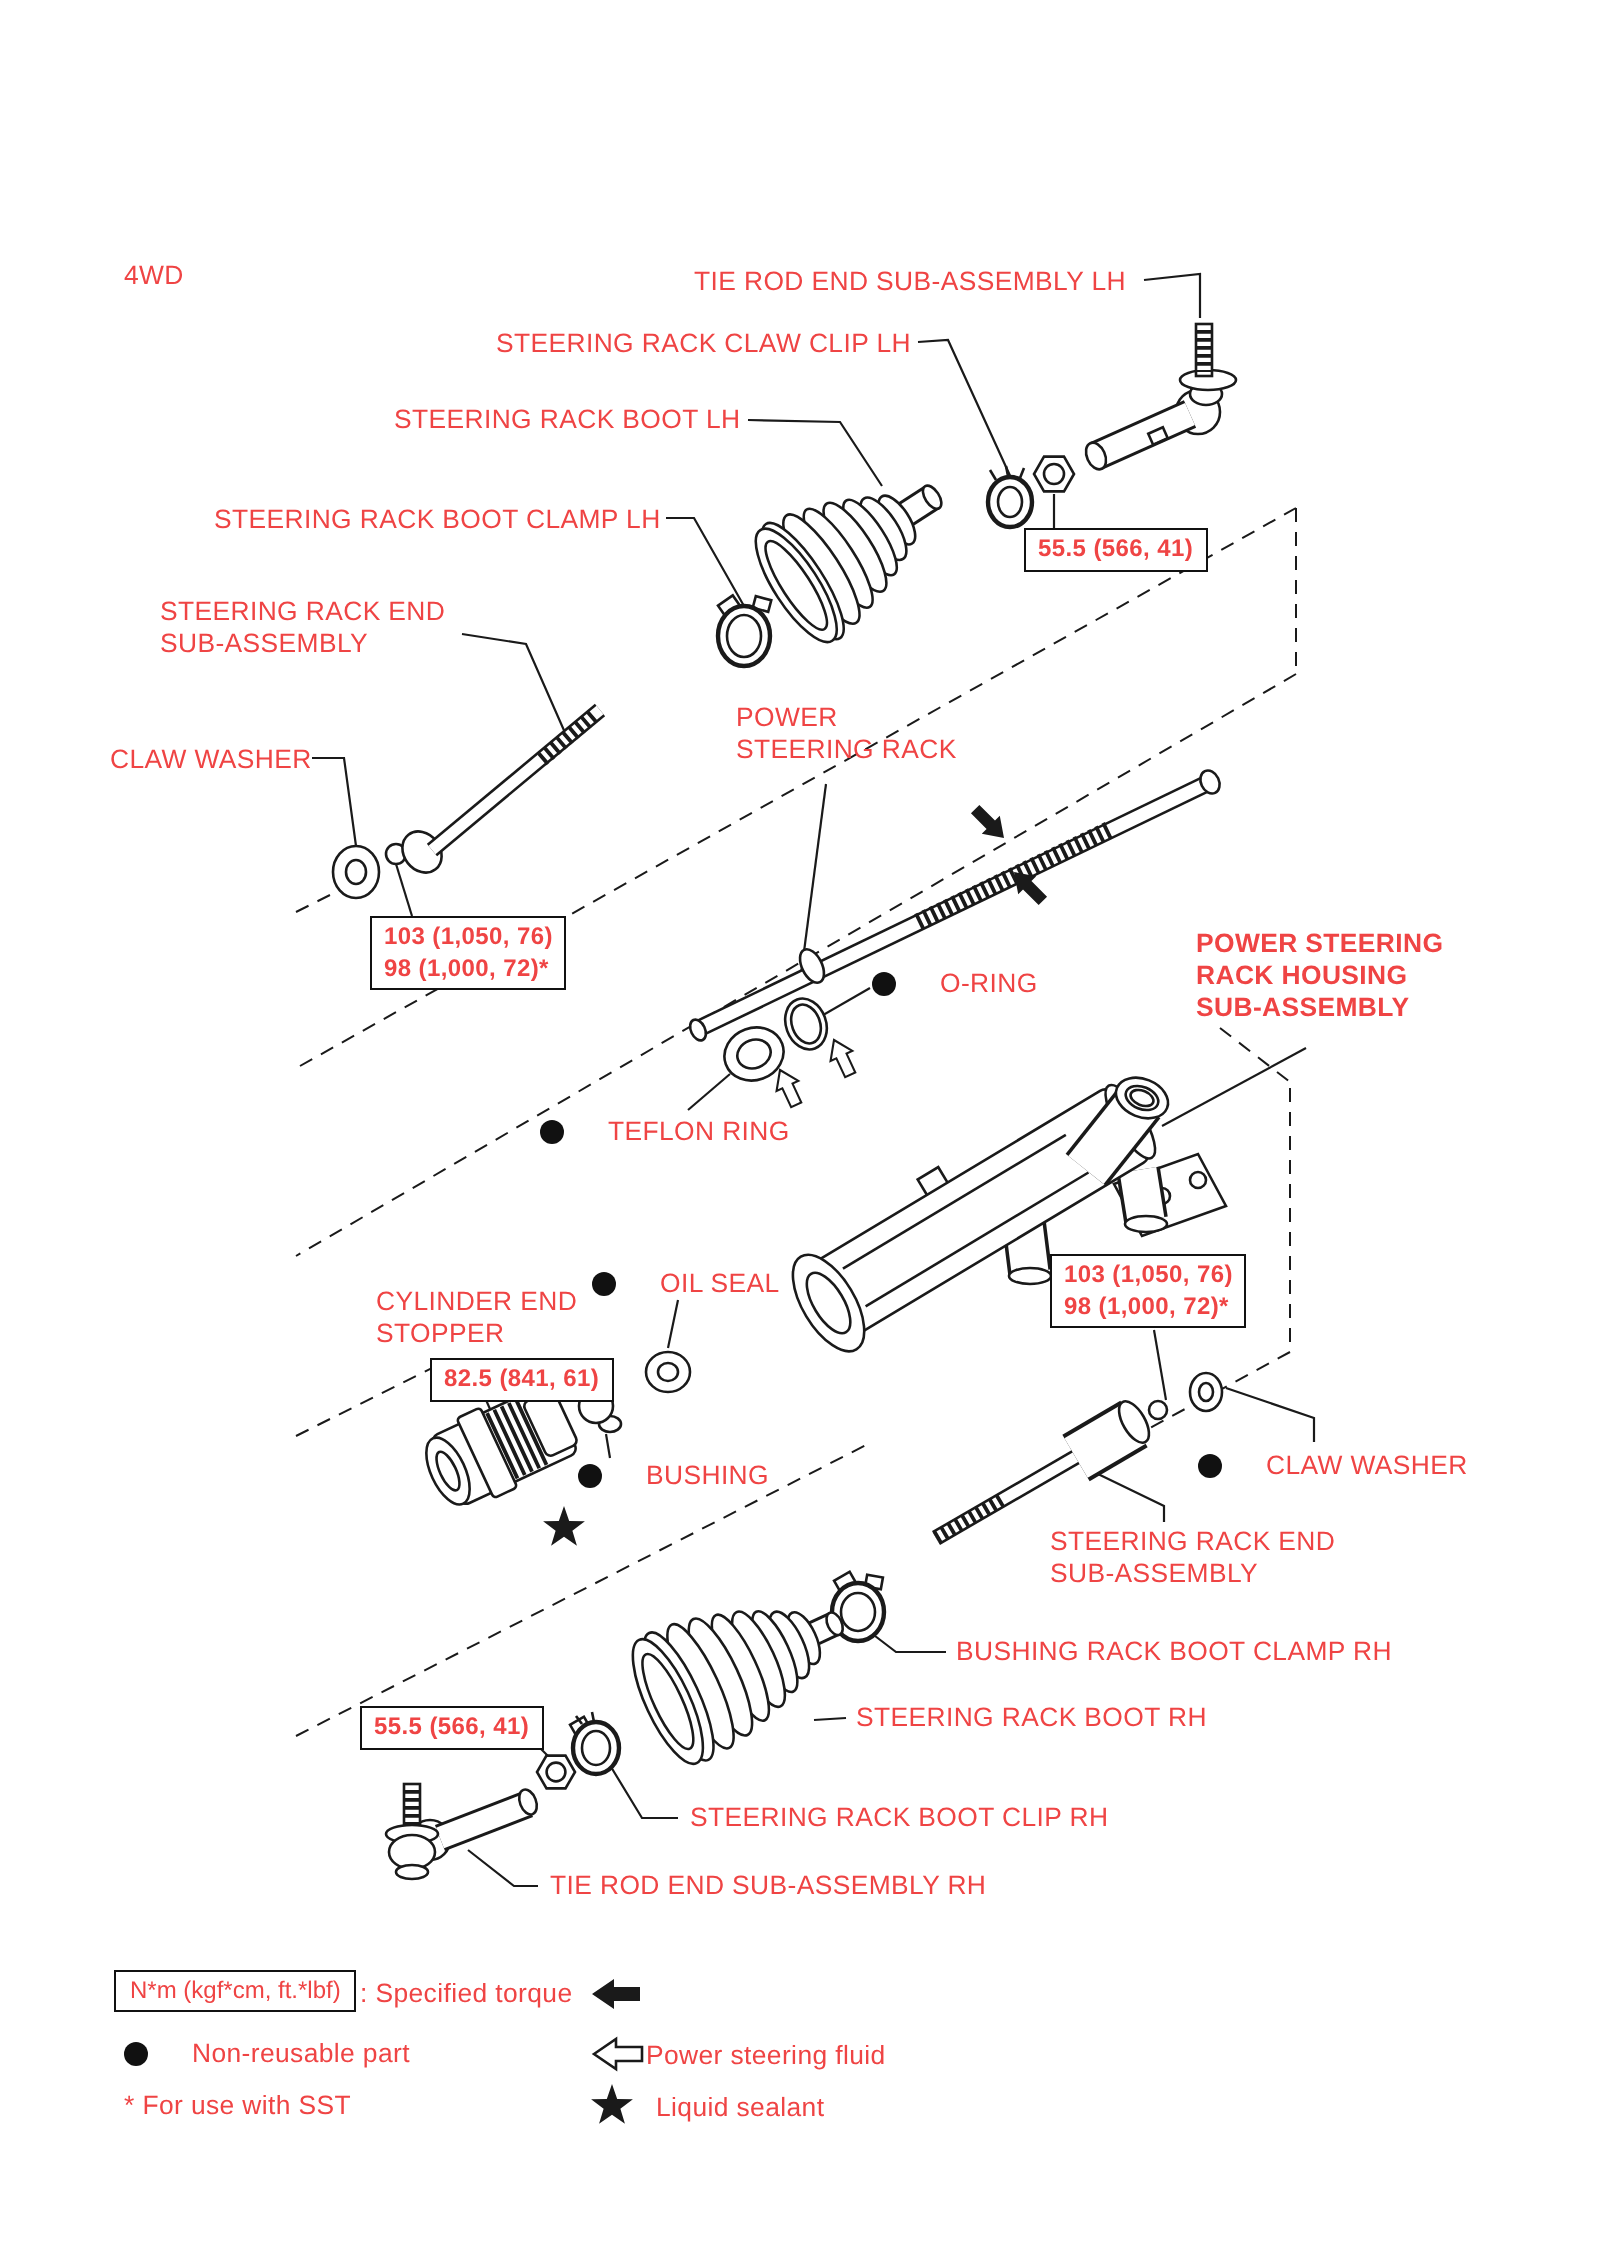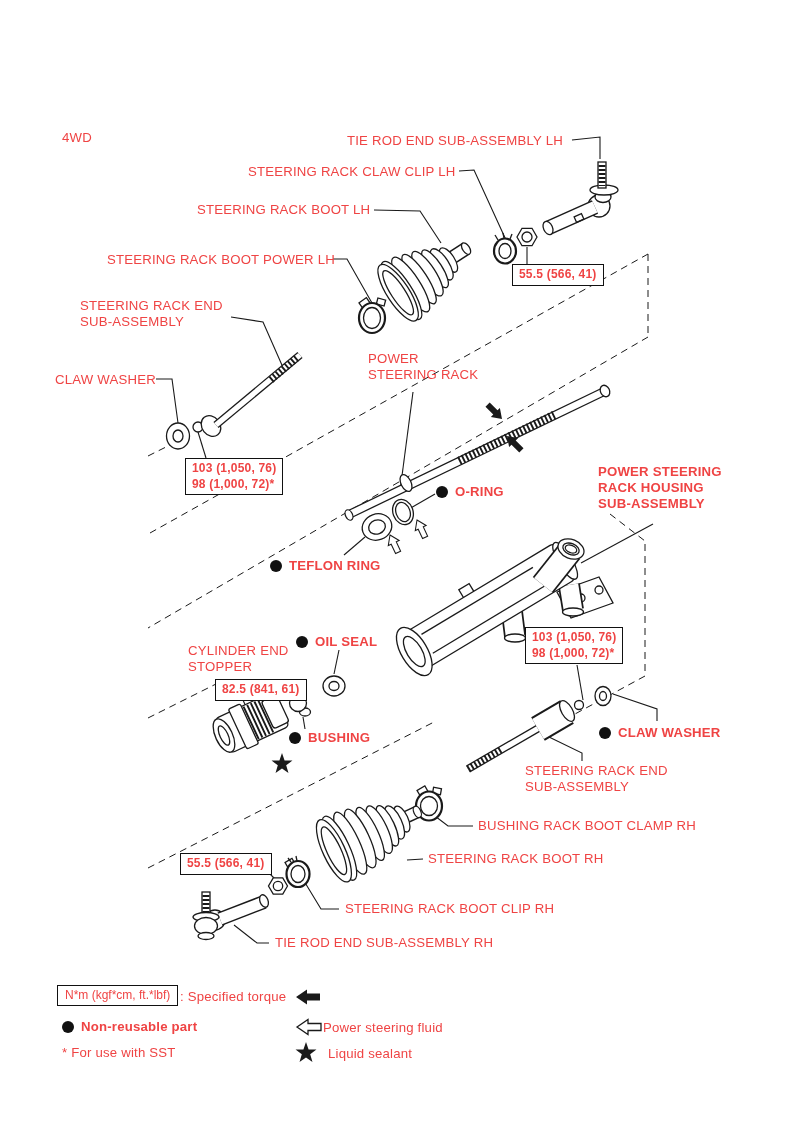--- a/index.html
+++ b/index.html
@@ -4,21 +4,21 @@
 <style>
   html,body { margin:0; padding:0; background:#fff; }
   .page {
     position:relative; width:800px; height:1132px; background:#ffffff;
     font-family:"Liberation Sans", sans-serif; color:#ef4444; overflow:hidden;
   }
   .lbl {
     position:absolute; font-size:13.2px; line-height:16px;
     white-space:pre-line; letter-spacing:.2px;
   }
-  .dotlbl { display:flex; align-items:center; gap:7px;font-weight:bold; }
+  .dotlbl { display:flex; align-items:center; gap:22px; }
   .dot { width:12px; height:12px; border-radius:50%; background:#111; flex:0 0 auto; }
   .tbox {
     position:absolute; border:1.7px solid #111; background:#fff;
     font-size:12px; font-weight:bold; line-height:15.5px; padding:2px 6px;
     white-space:pre-line; letter-spacing:.2px;
   }
   .legend-unit-box {
     position:absolute; border:1.4px solid #111; background:#fff;
     font-size:12px; padding:2px 7px; line-height:15px;
   }
@@ -287,21 +287,21 @@
     </g>
     <g transform="translate(306,1053)">
       <path class="blk" d="M0,-11 L2.59,-3.56 L10.46,-3.40 L4.19,1.36 L6.47,8.90 L0,4.4 L-6.47,8.90 L-4.19,1.36 L-10.46,-3.40 L-2.59,-3.56 Z"></path>
     </g>
   </svg>
 
   <div class="lbl" style="left:62px; top:130px;">4WD</div>
   <div class="lbl" style="left:347px; top:133px;">TIE ROD END SUB-ASSEMBLY LH</div>
   <div class="lbl" style="left:248px; top:164px;">STEERING RACK CLAW CLIP LH</div>
   <div class="lbl" style="left:197px; top:202px;">STEERING RACK BOOT LH</div>
-  <div class="lbl" style="left:107px; top:252px;">STEERING RACK BOOT POWER LH</div>
+  <div class="lbl" style="left:107px; top:252px;">STEERING RACK BOOT CLAMP LH</div>
   <div class="lbl" style="left:80px;  top:298px;">STEERING RACK END
 SUB-ASSEMBLY</div>
   <div class="lbl" style="left:55px;  top:372px;">CLAW WASHER</div>
   <div class="lbl" style="left:368px; top:351px;">POWER
 STEERING RACK</div>
 
   <div class="lbl dotlbl" style="left:436px; top:484px;">
     <span class="dot"></span>
     <span>O-RING</span>
   </div>

